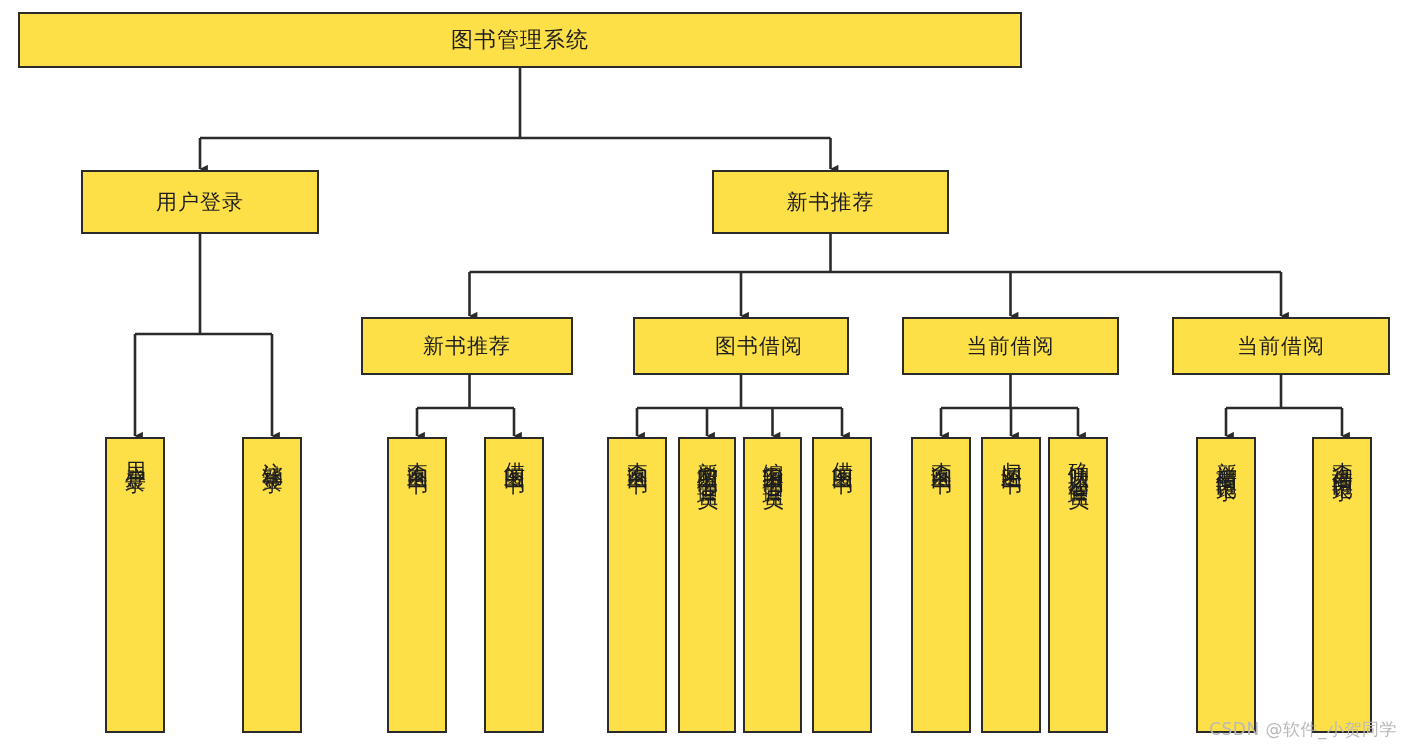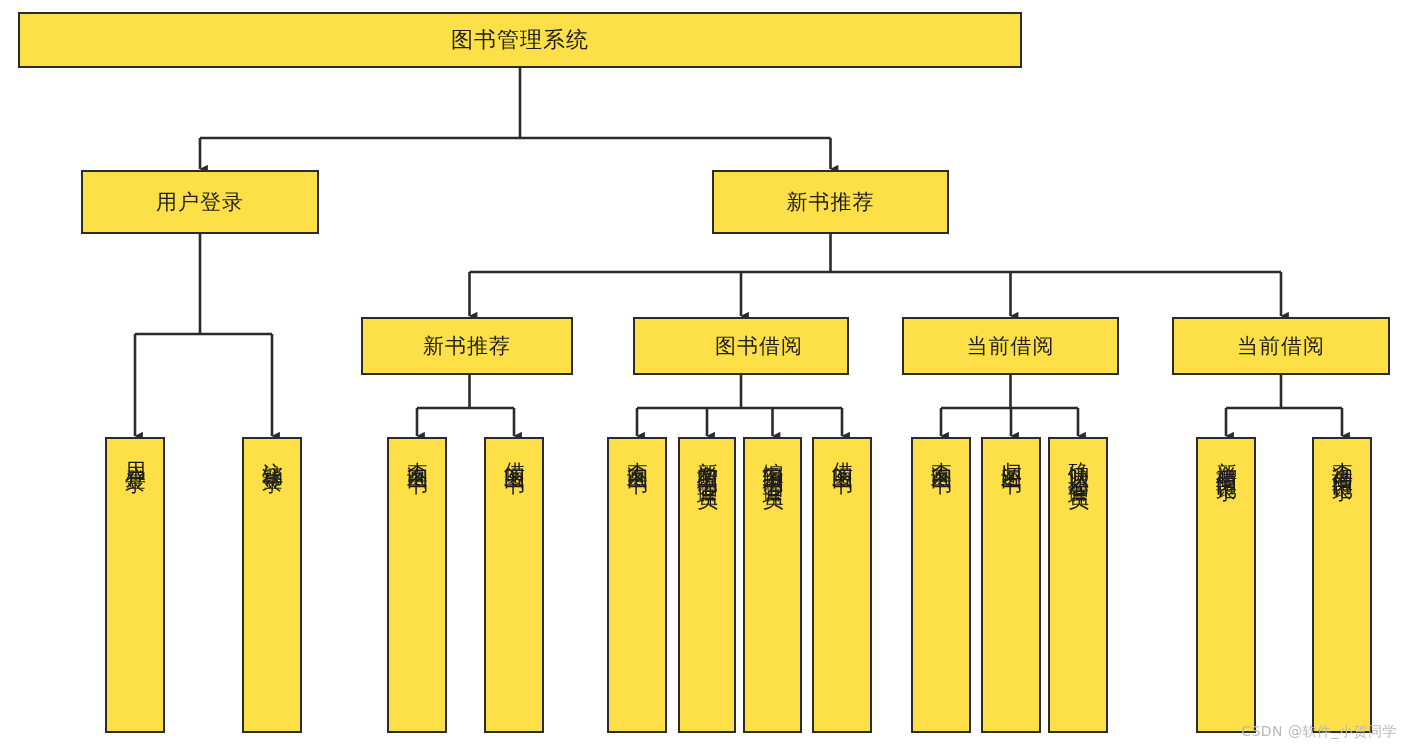--- a/index.html
+++ b/index.html
@@ -63,21 +63,21 @@
     text-orientation: upright;
     font-size: 21px;
     letter-spacing: 4px;
     line-height: 1;
     white-space: nowrap;
   }
   .watermark {
     position: absolute;
     right: 8px;
     bottom: 6px;
-    font-size: 14px;
+    font-size: 17px;
     color: #b9b9b9;
     letter-spacing: 0.5px;
     white-space: nowrap;
     font-family: "DejaVu Sans", "Liberation Sans", sans-serif;
   }
 </style>
 </head>
 <body>
 
 <div id="diagram-root">

